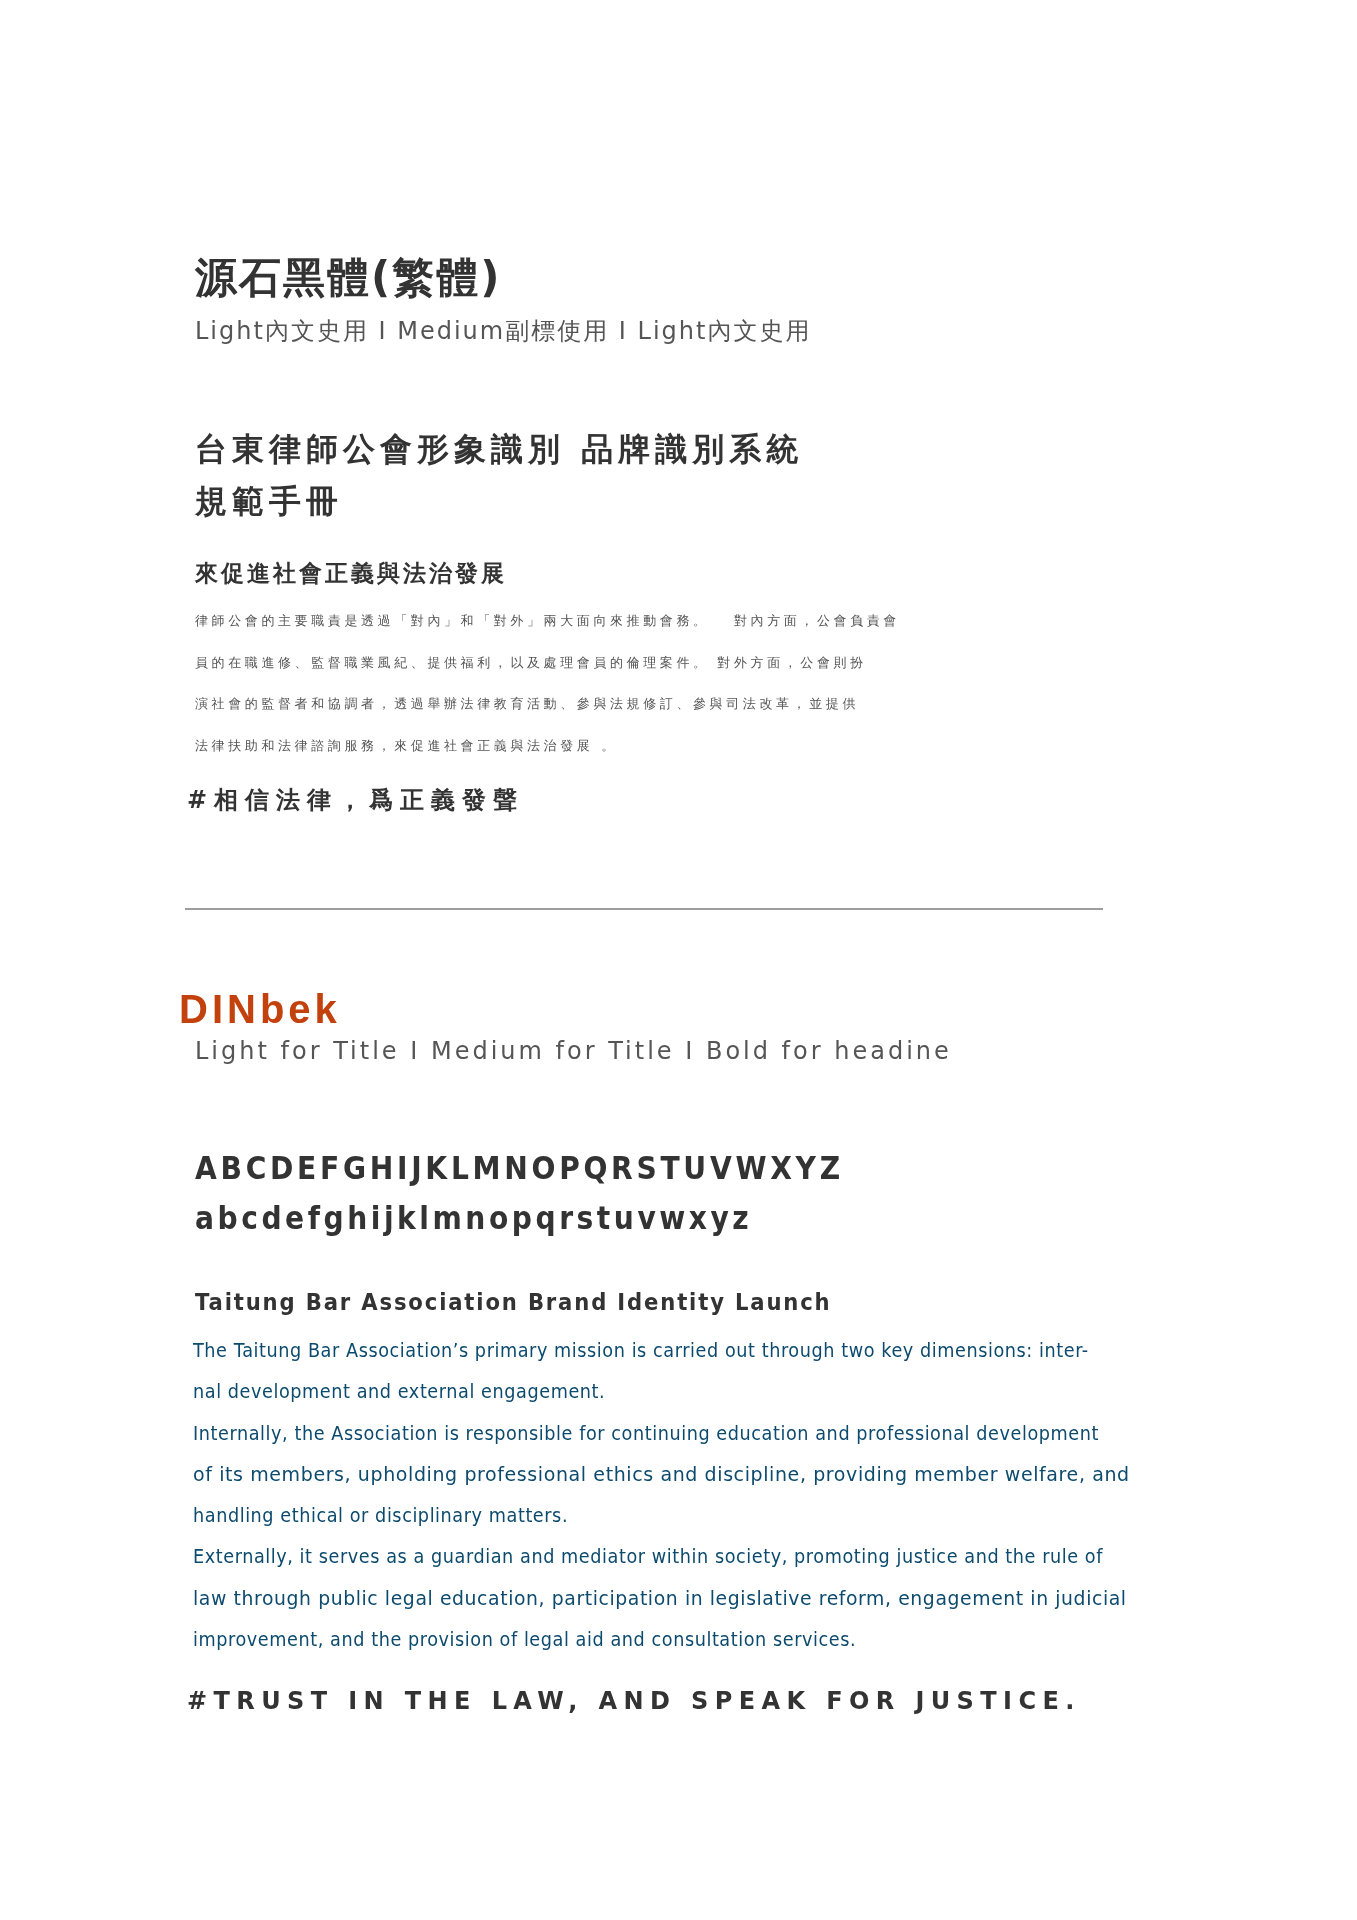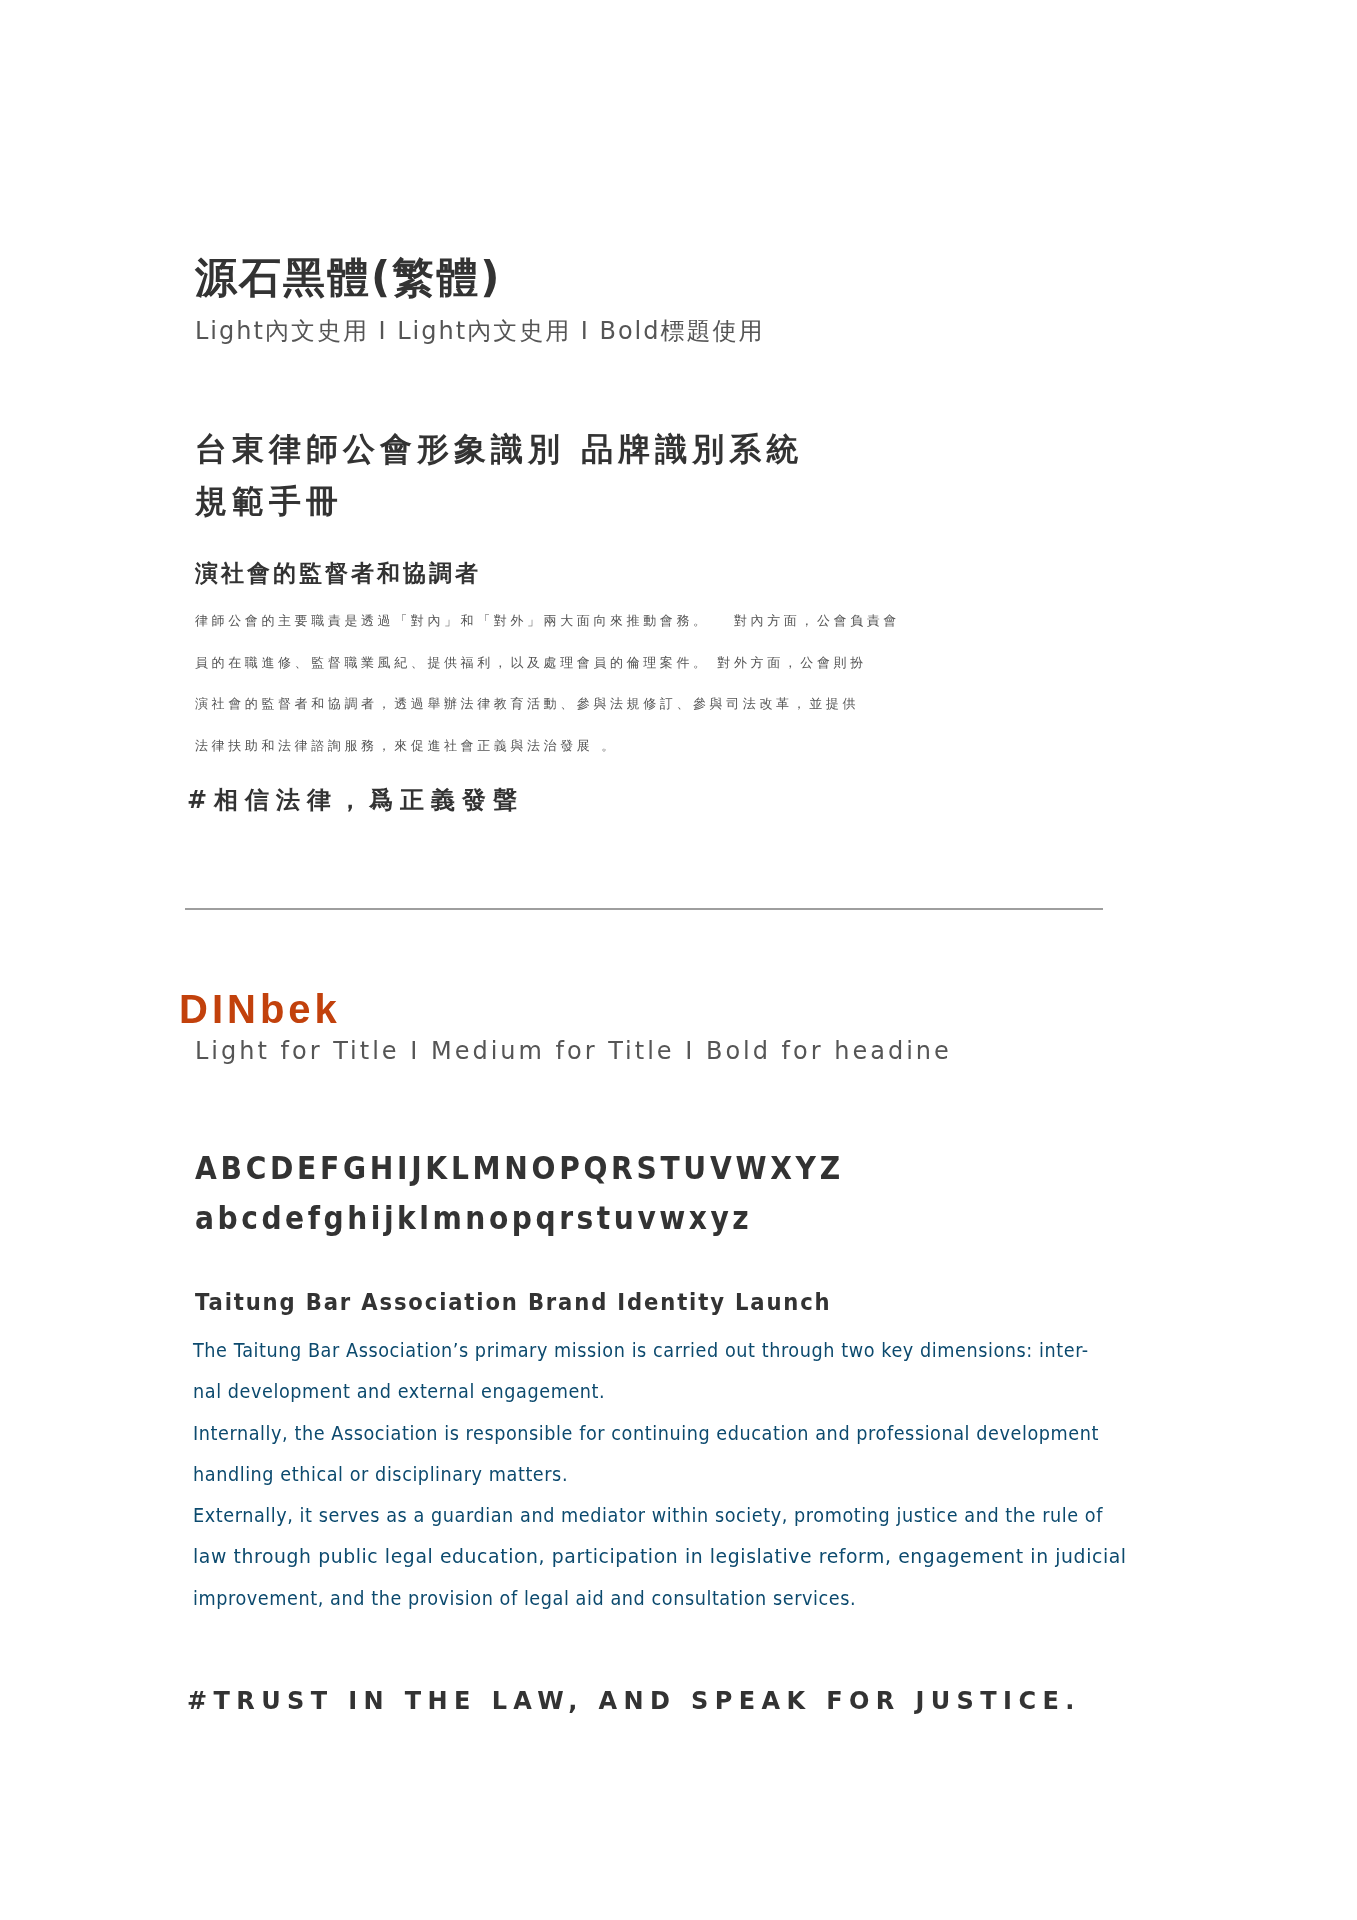--- a/index.html
+++ b/index.html
@@ -123,28 +123,28 @@
       font-size: 24px; font-weight: bold; color: #333;
       letter-spacing: 6.4px;
       line-height: 30px;
       font-family: "DejaVu Sans", sans-serif;
     }
   </style>
 </head>
 <body>
 
 <div class="abs cn-font-name">源石黑體(繁體)</div>
-<div class="abs cn-font-weights">Light內文史用 I Light內文史用 I Bold標題使用</div>
+<div class="abs cn-font-weights">Light內文史用 I Medium副標使用 I Light內文史用</div>
 
 <div class="abs cn-title">
   <div>台東律師公會形象識別 品牌識別系統</div>
   <div>規範手冊</div>
 </div>
 
-<div class="abs cn-subhead">演社會的監督者和協調者</div>
+<div class="abs cn-subhead">來促進社會正義與法治發展</div>
 
 <div class="abs cn-body">
   <span class="ln">律師公會的主要職責是透過「對內」和「對外」兩大面向來推動會務。　 對內方面，公會負責會</span>
   <span class="ln">員的在職進修、監督職業風紀、提供福利，以及處理會員的倫理案件。 對外方面，公會則扮</span>
   <span class="ln">演社會的監督者和協調者，透過舉辦法律教育活動、參與法規修訂、參與司法改革，並提供</span>
   <span class="ln">法律扶助和法律諮詢服務，來促進社會正義與法治發展 。</span>
 </div>
 
 <div class="abs cn-slogan">#相信法律，爲正義發聲</div>
 
@@ -155,19 +155,20 @@
 
 <div class="abs alphabet-upper">ABCDEFGHIJKLMNOPQRSTUVWXYZ</div>
 <div class="abs alphabet-lower">abcdefghijklmnopqrstuvwxyz</div>
 
 <div class="abs en-subhead">Taitung Bar Association Brand Identity Launch</div>
 
 <div class="abs en-body">
   <span class="ln" style="transform:scaleX(0.93)">The Taitung Bar Association’s primary mission is carried out through two key dimensions: inter-</span>
   <span class="ln" style="transform:scaleX(0.93)">nal development and external engagement.</span>
   <span class="ln" style="transform:scaleX(0.93)">Internally, the Association is responsible for continuing education and professional development</span>
+  <span class="ln" style="transform:scaleX(1.0)">of its members, upholding professional ethics and discipline, providing member welfare, and</span>
   <span class="ln" style="transform:scaleX(0.93)">handling ethical or disciplinary matters.</span>
   <span class="ln" style="transform:scaleX(0.93)">Externally, it serves as a guardian and mediator within society, promoting justice and the rule of</span>
   <span class="ln" style="transform:scaleX(0.99)">law through public legal education, participation in legislative reform, engagement in judicial</span>
   <span class="ln" style="transform:scaleX(0.93)">improvement, and the provision of legal aid and consultation services.</span>
 </div>
 
 <div class="abs en-slogan">#TRUST IN THE LAW, AND SPEAK FOR JUSTICE.</div>
 
 </body></html>

